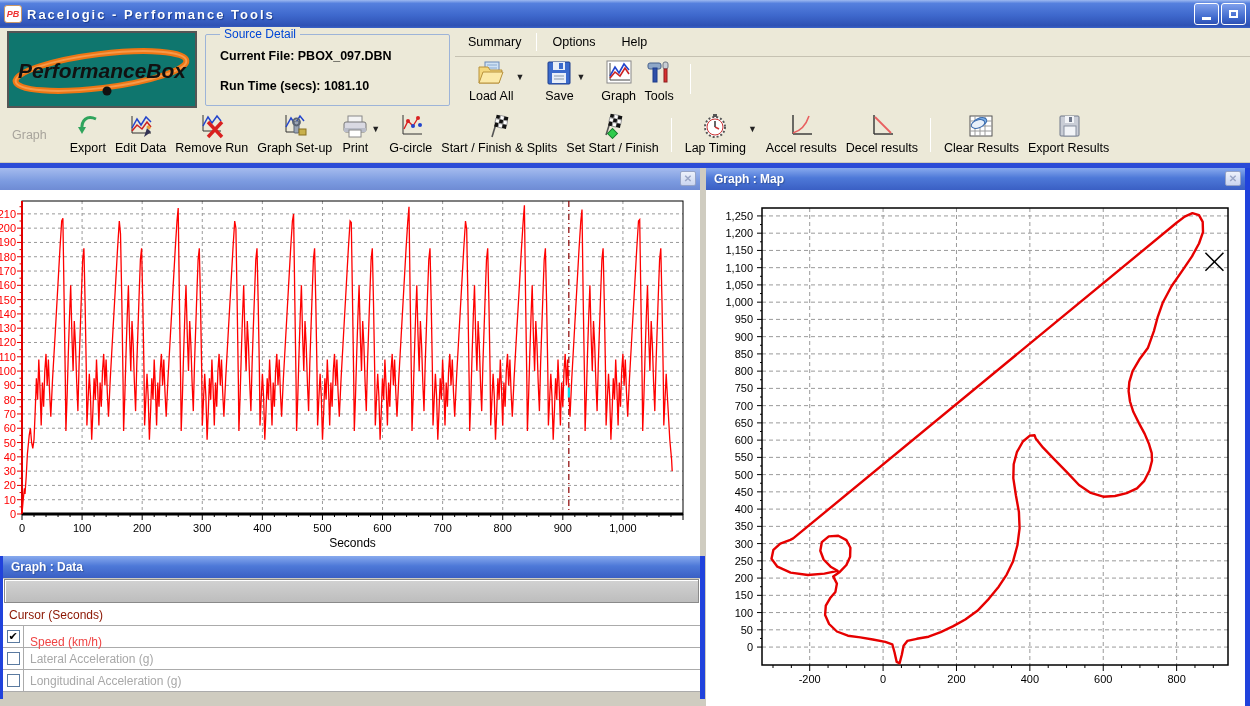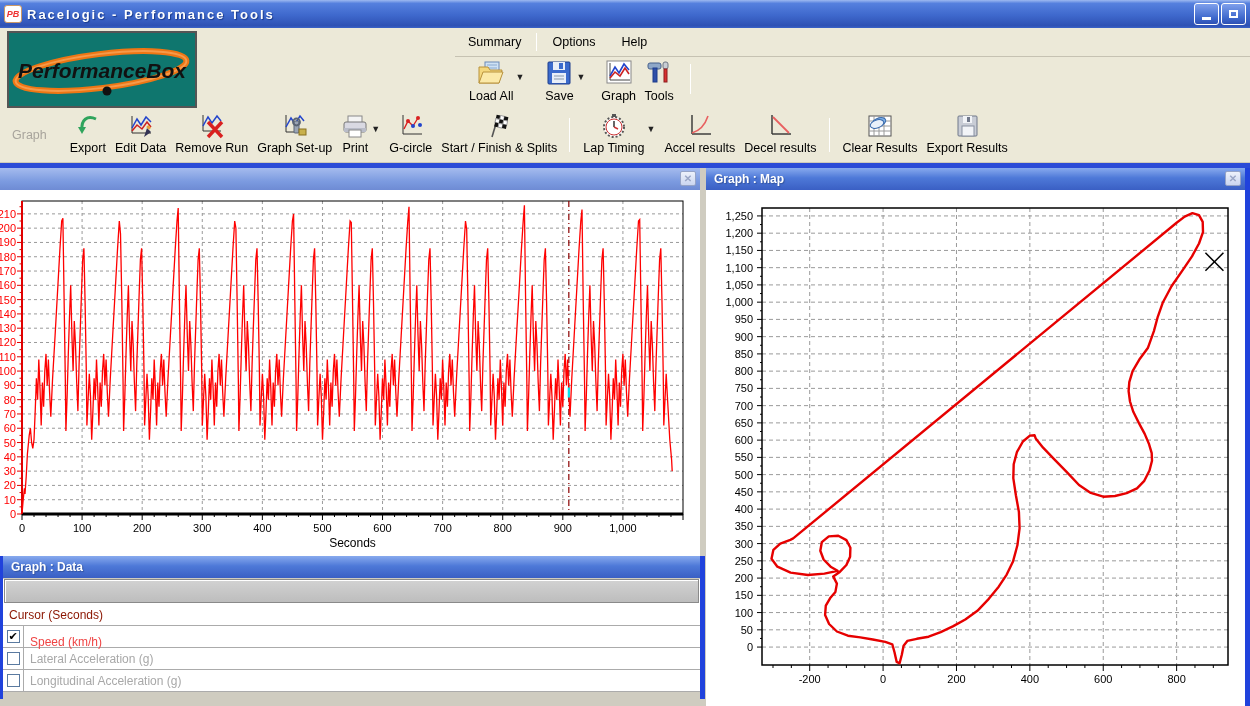--- a/index.html
+++ b/index.html
@@ -114,20 +114,25 @@
 
     <div class="logo-panel">
       <svg width="186" height="73" viewBox="0 0 186 73">
         <ellipse cx="92" cy="38" rx="86" ry="17" fill="none" stroke="#EE7614" stroke-width="6" transform="rotate(-7 92 38)"></ellipse>
         <ellipse cx="92" cy="38" rx="86" ry="17" fill="none" stroke="#F59A4A" stroke-width="2" transform="rotate(-7 92 38)"></ellipse>
         <text x="93" y="45" text-anchor="middle" font-size="21" font-weight="bold" font-style="italic" fill="#111">PerformanceBox</text>
         <circle cx="98" cy="58" r="4.5" fill="#111"></circle>
       </svg>
     </div>
 
+    <fieldset class="source-detail">
+      <span class="legend">Source Detail</span>
+      <div class="line1">Current File: PBOX_097.DBN</div>
+      <div class="line2">Run Time (secs): 1081.10</div>
+    </fieldset>
 
     <div class="menubar">
       <span class="menu-item">Summary</span>
       <span class="menu-sep"></span>
       <span class="menu-item">Options</span>
       <span class="menu-item">Help</span>
     </div>
 
     <div class="toolbar1">
       <div class="t1item">
@@ -249,20 +254,38 @@
               <rect x="20" y="2" width="4" height="4" fill="#111"></rect>
             <rect x="12" y="6" width="4" height="4" fill="#fff" stroke="#999"></rect>
               <rect x="16" y="6" width="4" height="4" fill="#111"></rect>
               <rect x="20" y="6" width="4" height="4" fill="#fff" stroke="#999"></rect>
             <rect x="12" y="10" width="4" height="4" fill="#111"></rect>
               <rect x="16" y="10" width="4" height="4" fill="#fff" stroke="#999"></rect>
               <rect x="20" y="10" width="4" height="4" fill="#111"></rect>
           </g>
         </svg>
         <span class="lbl">Start / Finish &amp; Splits</span>
+      </div>
+      <div class="t2item">
+        <svg width="30" height="26" viewBox="0 0 30 26">
+          <line x1="8" y1="22" x2="14" y2="3" stroke="#555" stroke-width="1.6"></line>
+          <g transform="rotate(12 14 4)">
+            <rect x="12" y="1" width="4" height="4" fill="#111"></rect>
+              <rect x="16" y="1" width="4" height="4" fill="#fff" stroke="#999"></rect>
+              <rect x="20" y="1" width="4" height="4" fill="#111"></rect>
+            <rect x="12" y="5" width="4" height="4" fill="#fff" stroke="#999"></rect>
+              <rect x="16" y="5" width="4" height="4" fill="#111"></rect>
+              <rect x="20" y="5" width="4" height="4" fill="#fff" stroke="#999"></rect>
+            <rect x="12" y="9" width="4" height="4" fill="#111"></rect>
+              <rect x="16" y="9" width="4" height="4" fill="#fff" stroke="#999"></rect>
+              <rect x="20" y="9" width="4" height="4" fill="#111"></rect>
+          </g>
+          <rect x="11" y="17" width="7" height="7" transform="rotate(45 14.5 20.5)" fill="#2FCC4C" stroke="#188030"></rect>
+        </svg>
+        <span class="lbl">Set Start / Finish</span>
       </div>
       <span class="tsep2"></span>
       <div class="t2item">
         <svg width="28" height="26" viewBox="0 0 28 26">
           <rect x="12" y="1" width="4" height="3" fill="#555"></rect>
           <circle cx="14" cy="14" r="10" fill="#fff" stroke="#555" stroke-width="2" stroke-dasharray="2 2"></circle>
           <circle cx="14" cy="14" r="8" fill="#fff" stroke="#C33" stroke-width="1"></circle>
           <line x1="14" y1="14" x2="14" y2="8" stroke="#333" stroke-width="1.5"></line>
           <line x1="14" y1="14" x2="18" y2="16" stroke="#C33" stroke-width="1.5"></line>
         </svg>

